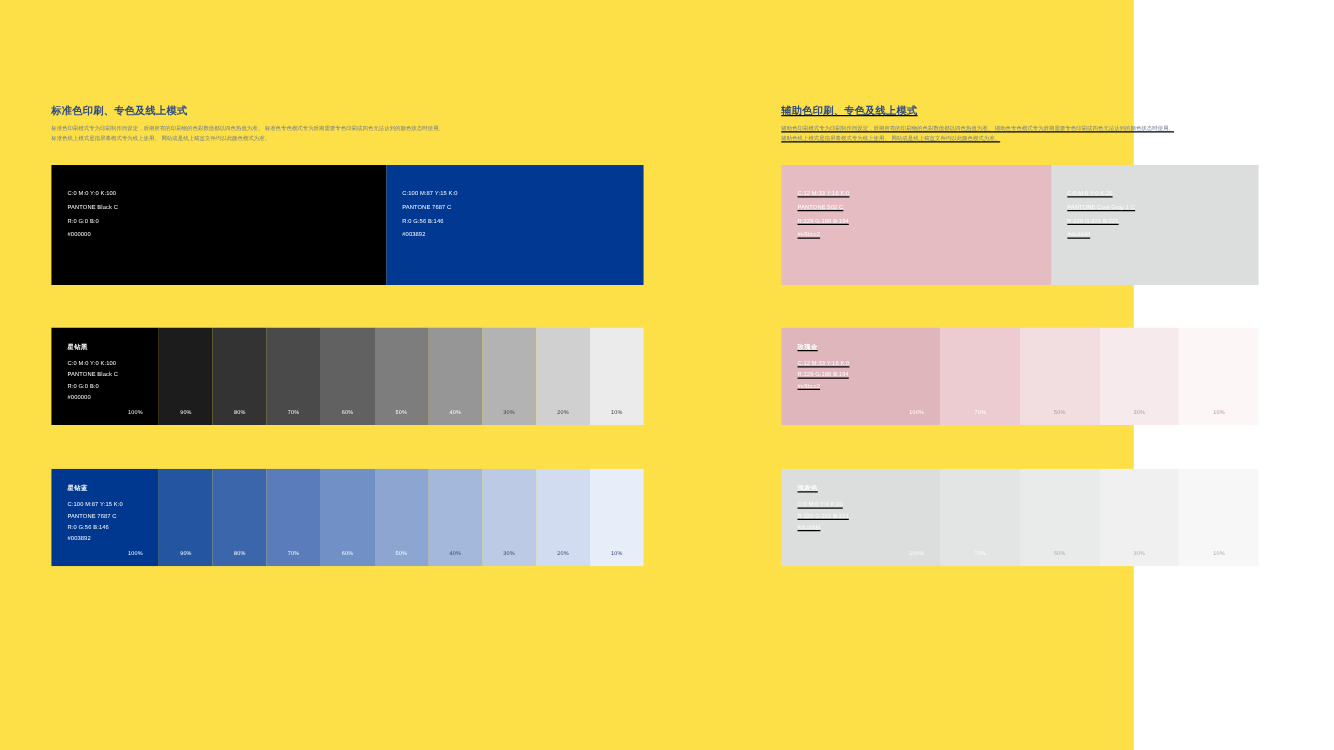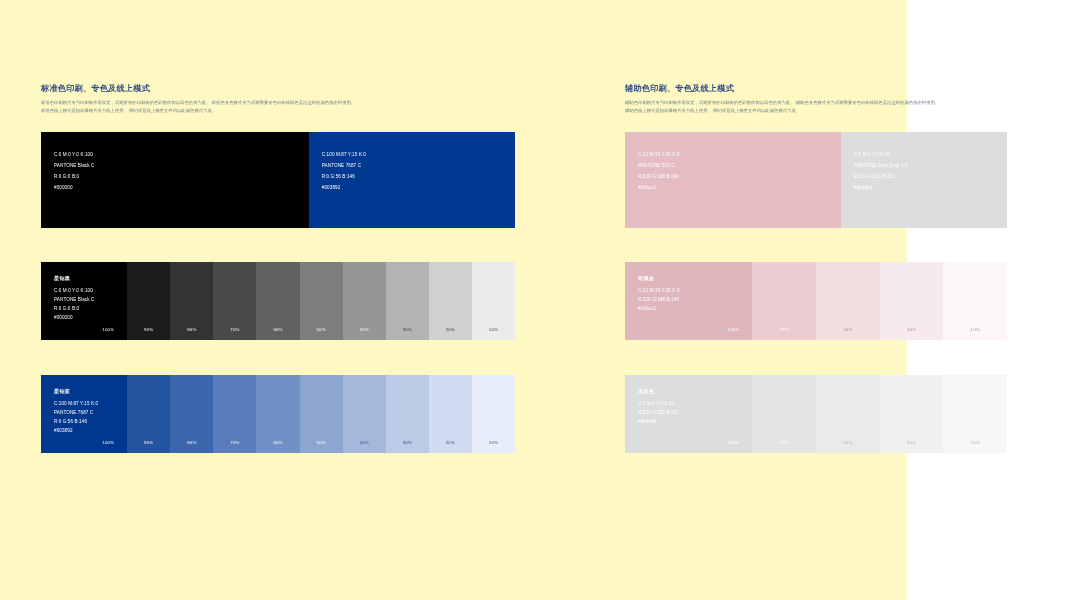--- a/index.html
+++ b/index.html
@@ -12,38 +12,38 @@
     height: 600px;
     overflow: hidden;
     font-family: "Liberation Sans", "DejaVu Sans", sans-serif;
     -webkit-font-smoothing: antialiased;
   }
 
   .page {
     position: relative;
     width: 907px;
     height: 600px;
-    background: #fef9c3;
+    background: #fde047;
   }
 
   .panels {
     position: absolute;
     top: 84px;
     left: 0;
     width: 1067px;
     display: flex;
     gap: 0;
   }
 
   .panel {
     width: 533px;
     box-sizing: border-box;
   }
   .panel-left  { padding-left: 41px; padding-right: 18px; }
-  .panel-right { padding-left: 92px; padding-right: 59px; }
+  .panel-right { padding-left: 92px; padding-right: 59px; text-decoration: underline; }
 
   
   .panel-title {
     font-size: 8.2px;
     font-weight: bold;
     color: #2e4a84;
     letter-spacing: 0.2px;
     margin: 0 0 5px 0;
     line-height: 1.2;
   }

